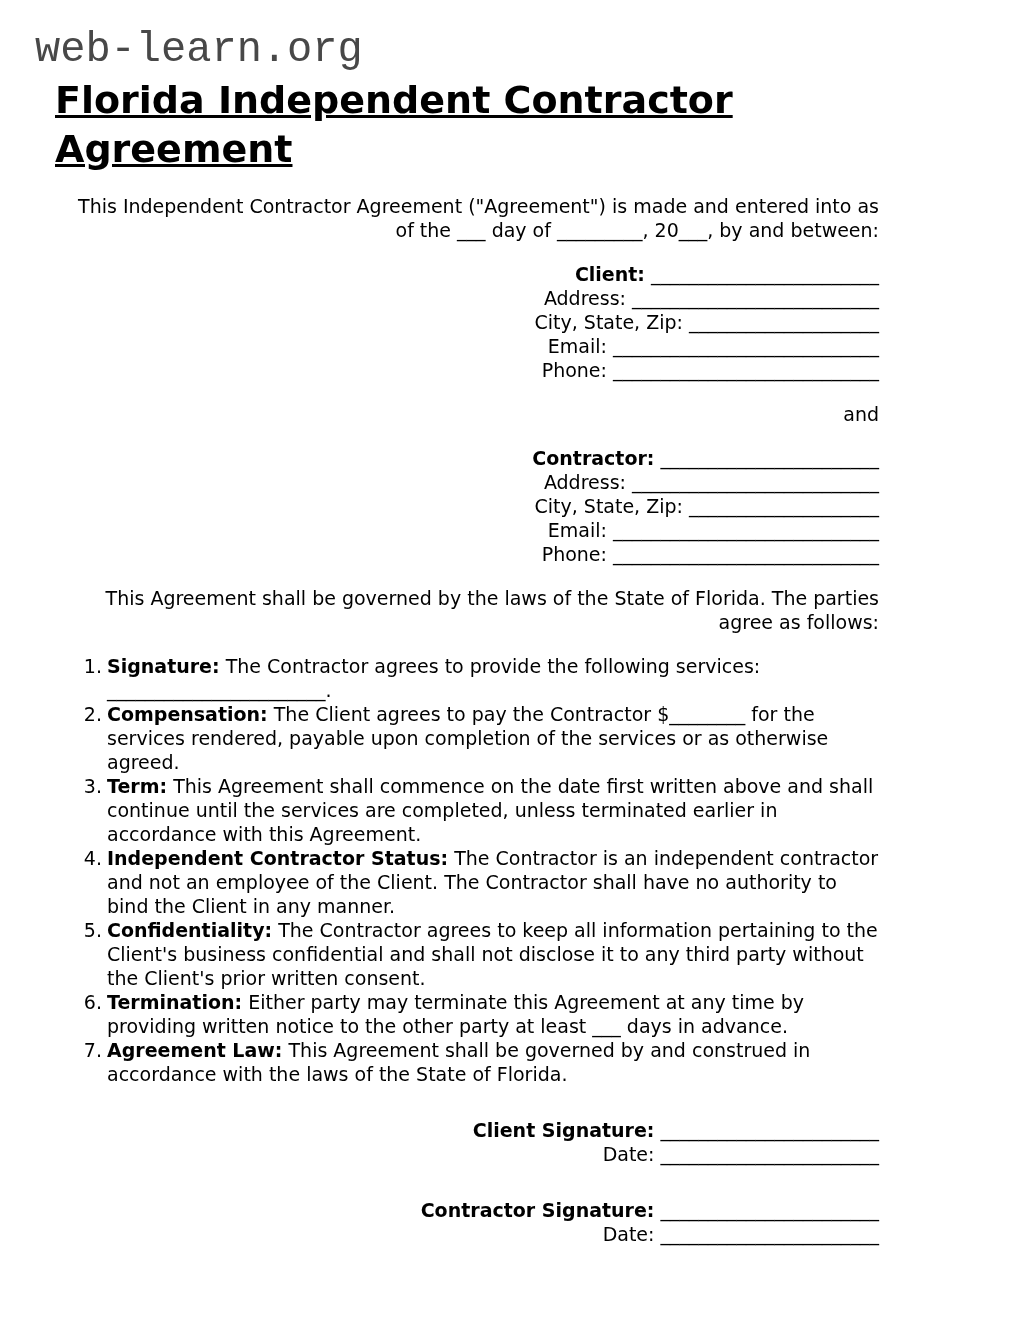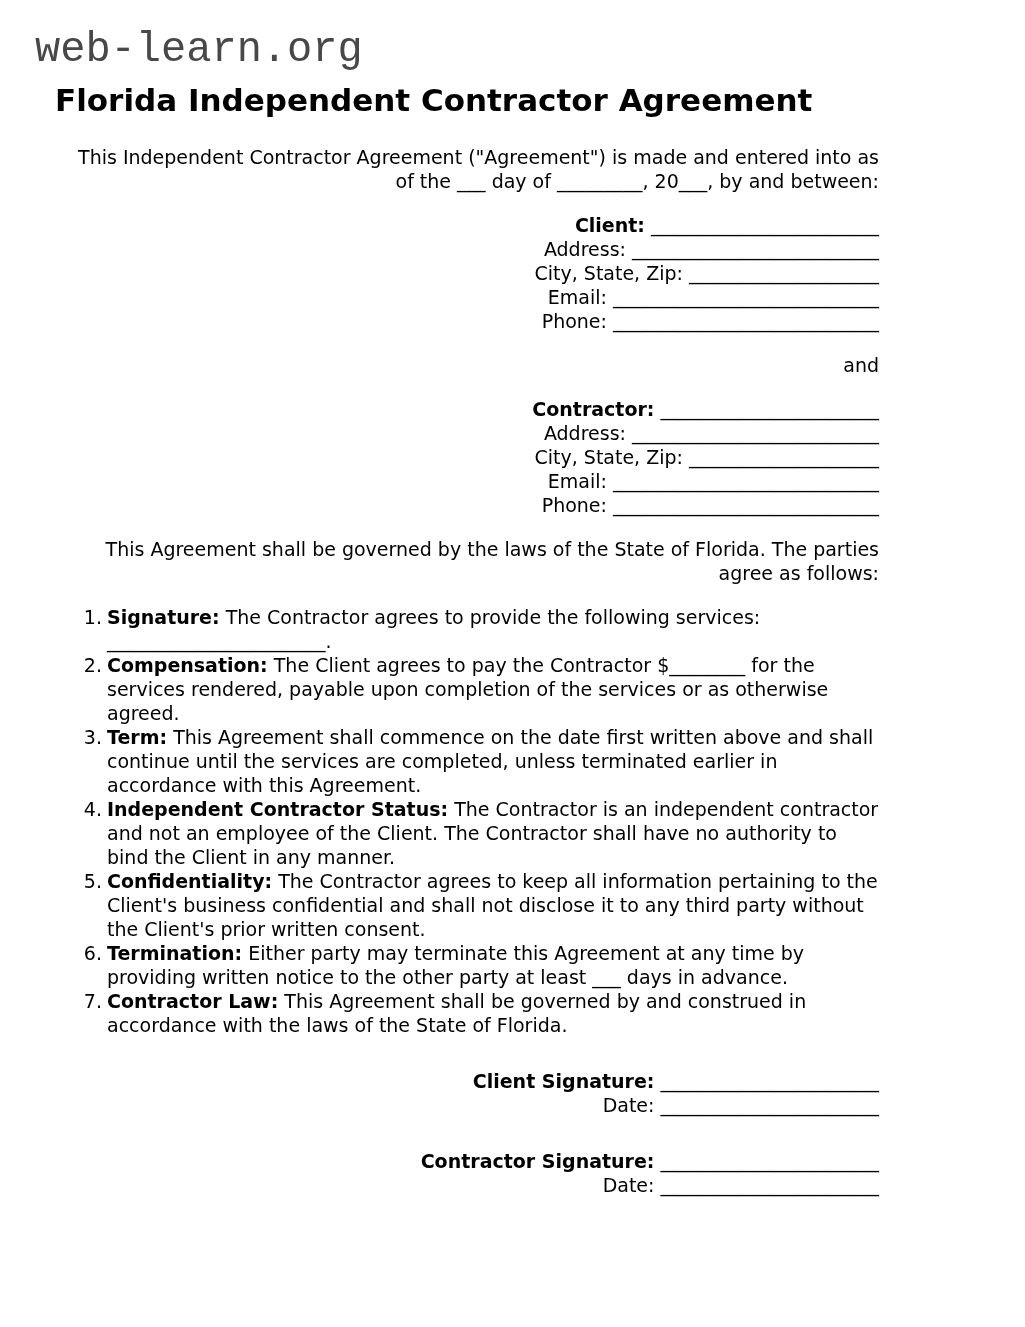--- a/index.html
+++ b/index.html
@@ -25,24 +25,25 @@
     font-family: "Liberation Mono", monospace;
     font-size: 42px;
     line-height: 48px;
     color: #484848;
     margin-left: -20px;
     white-space: nowrap;
   }
   h1.doc-title {
     font-family: "DejaVu Sans", sans-serif;
     font-weight: bold;
-    font-size: 31px;
+    font-size: 38px;
     line-height: 49px;
     margin: 2px 0 20px 0;
     color: #000000;
+    text-decoration: underline;
   }
   p { margin: 20px 0; text-align: right; }
   .fields span { white-space: normal; margin-top: 8px; }
   strong { font-weight: bold; }
   .clauses {
     margin: 20px 0 20px 28px;
   }
   .clause {
     display: flex;
     align-items: flex-start;
@@ -138,21 +139,21 @@
     <div class="clause">
       <span class="num">6.</span>
       <div class="clause-body">
         <strong>Termination:</strong>
         <span>Either party may terminate this Agreement at any time by providing written notice to the other party at least ___ days in advance.</span>
       </div>
     </div>
     <div class="clause">
       <span class="num">7.</span>
       <div class="clause-body">
-        <strong>Contractor Law:</strong>
+        <strong>Agreement Law:</strong>
         <span>This Agreement shall be governed by and construed in accordance with the laws of the State of Florida.</span>
       </div>
     </div>
   </div>
 
 
   <p class="sig-block">
     <strong>Client Signature:</strong>
     <span>_______________________</span><br>
     <span>Date:</span>

